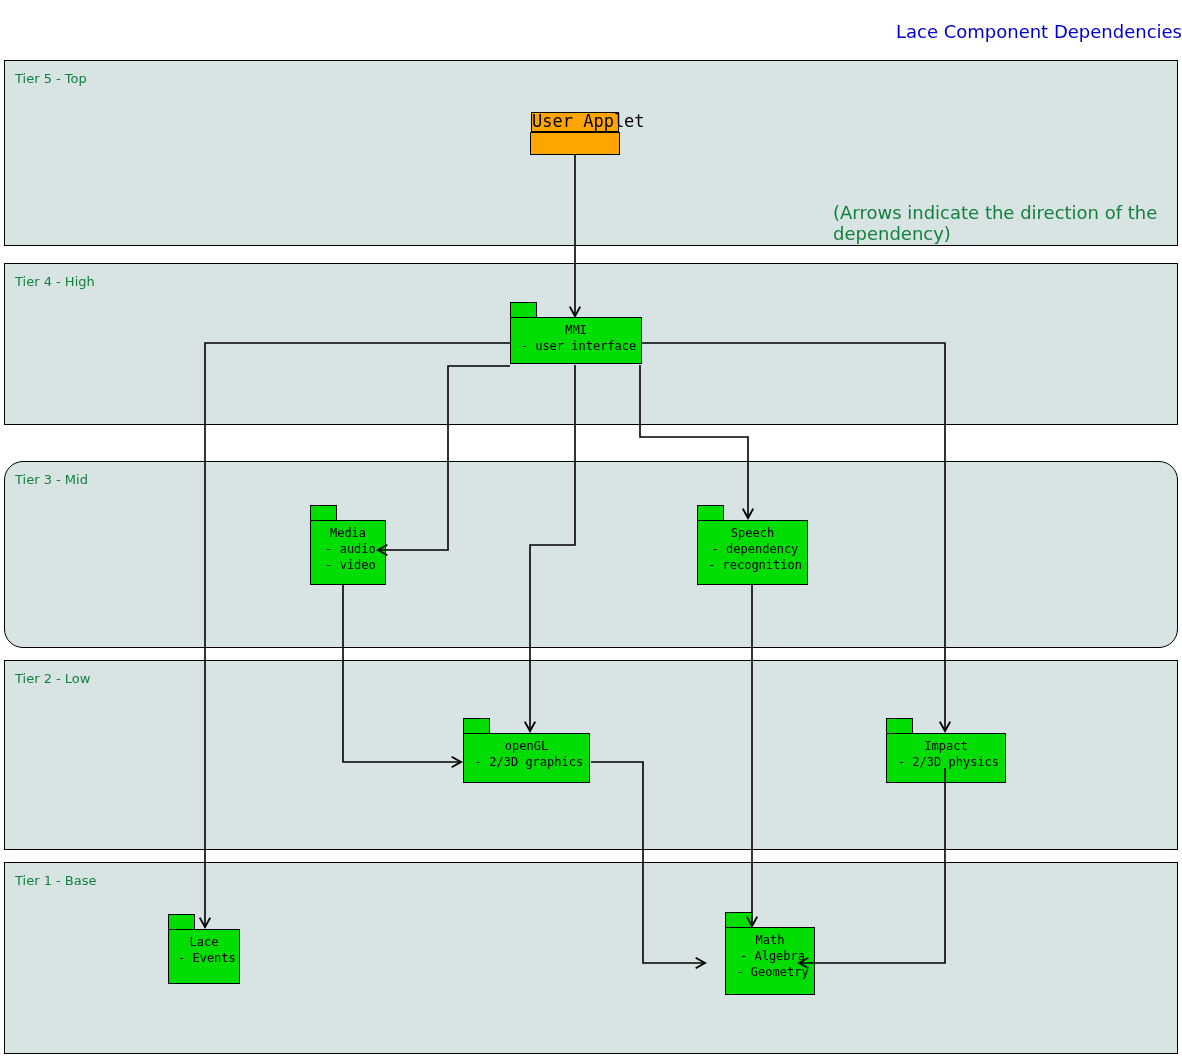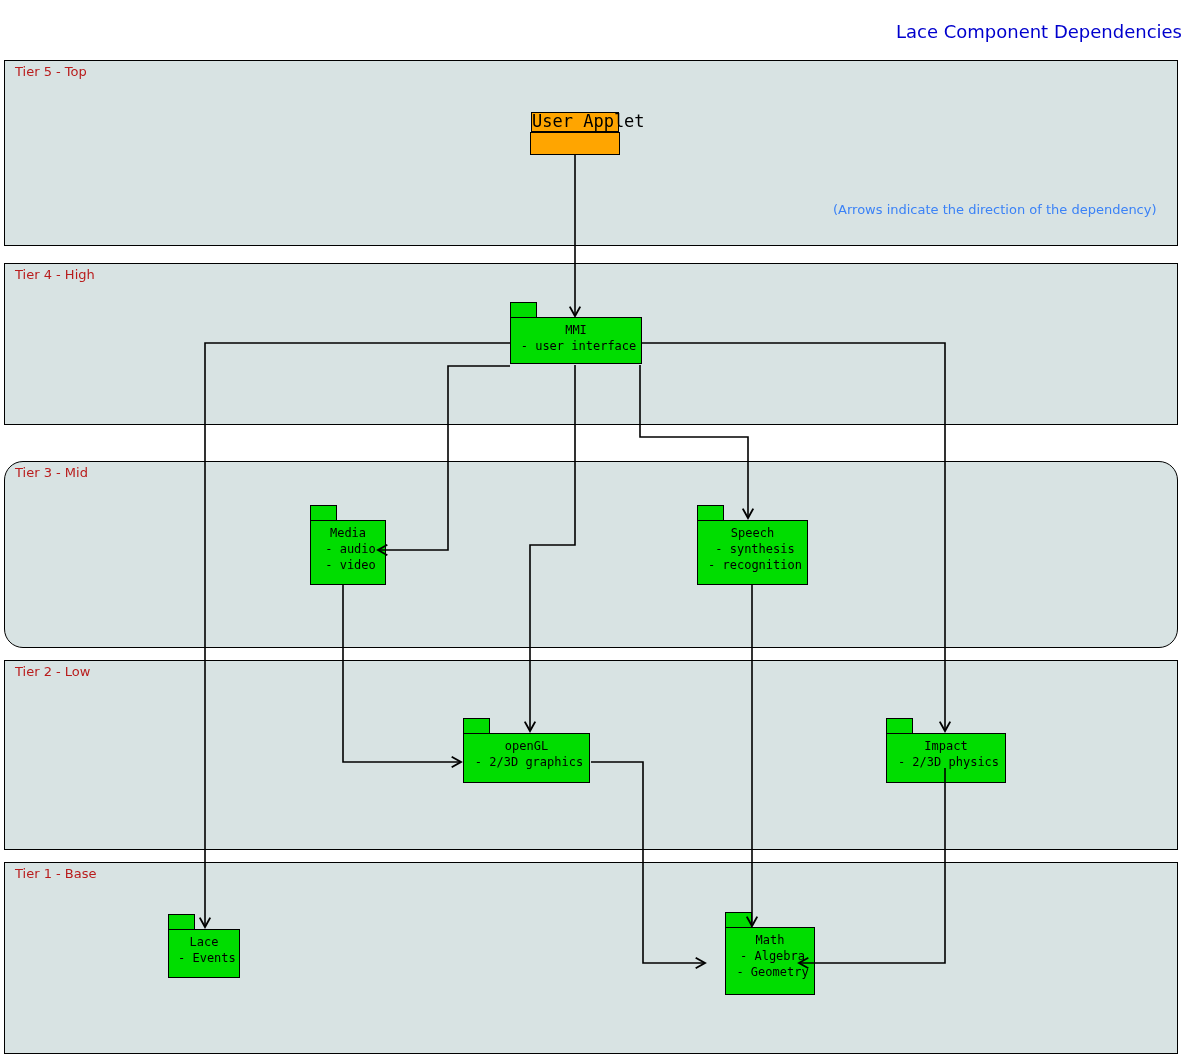--- a/index.html
+++ b/index.html
@@ -5,23 +5,23 @@
   * { margin:0; padding:0; box-sizing:border-box; }
   html,body { background:#fff; }
   body { font-family:"DejaVu Sans", sans-serif; color:#000; }
   .canvas { position:relative; width:1182px; height:1056px; background:#fff; overflow:hidden; }
 
   .title { position:absolute; top:21px; left:0; width:100%; text-align:right;
            font-size:18px; color:var(--title-blue,#0000cd); }
 
   .tier { position:absolute; left:4px; width:1174px;
           background:var(--tier-fill,#d8e3e3); border:1.5px solid #000; }
-  .tier-label { position:absolute; left:10px; top:3px; font-size:13px; color:#b91c1c; }
+  .tier-label { position:absolute; left:10px; top:10px; font-size:13px; color:#15803d; }
 
-  .note { position:absolute; top:202px; left:833px; font-size:13px; color:#3b82f6; }
+  .note { position:absolute; top:202px; left:833px; font-size:18px; color:#15803d; }
 
   .pkg { position:absolute; }
   .pkg-tab { width:27px; height:15px; background:var(--component-green,#00dd00);
              border:1.5px solid #000; border-bottom:none; }
   .pkg-body { background:var(--component-green,#00dd00); border:1.5px solid #000;
               font-family:"DejaVu Sans Mono", monospace; font-size:12px;
               line-height:16px; padding:4px 4px; overflow:hidden;text-align:center; }
   .pkg-line { padding-left:5px; white-space:nowrap; }
   .pkg-name { white-space:nowrap; }
 
@@ -81,21 +81,21 @@
       <div class="pkg-name">Media</div>
       <div class="pkg-line">- audio</div>
       <div class="pkg-line">- video</div>
     </div>
   </div>
 
   <div class="pkg" style="left:697px; top:505px;">
     <div class="pkg-tab"></div>
     <div class="pkg-body" style="width:111px; height:65px;">
       <div class="pkg-name">Speech</div>
-      <div class="pkg-line">- synthesis</div>
+      <div class="pkg-line">- dependency</div>
       <div class="pkg-line">- recognition</div>
     </div>
   </div>
 
   <div class="pkg" style="left:463px; top:718px;">
     <div class="pkg-tab"></div>
     <div class="pkg-body" style="width:127px; height:50px;">
       <div class="pkg-name">openGL</div>
       <div class="pkg-line">- 2/3D graphics</div>
     </div>
@@ -104,21 +104,21 @@
   <div class="pkg" style="left:886px; top:718px;">
     <div class="pkg-tab"></div>
     <div class="pkg-body" style="width:120px; height:50px;">
       <div class="pkg-name">Impact</div>
       <div class="pkg-line">- 2/3D physics</div>
     </div>
   </div>
 
   <div class="pkg" style="left:168px; top:914px;">
     <div class="pkg-tab"></div>
-    <div class="pkg-body" style="width:72px; height:49px;">
+    <div class="pkg-body" style="width:72px; height:55px;">
       <div class="pkg-name">Lace</div>
       <div class="pkg-line">- Events</div>
     </div>
   </div>
 
   <div class="pkg" style="left:725px; top:912px;">
     <div class="pkg-tab"></div>
     <div class="pkg-body" style="width:90px; height:68px;">
       <div class="pkg-name">Math</div>
       <div class="pkg-line">- Algebra</div>

